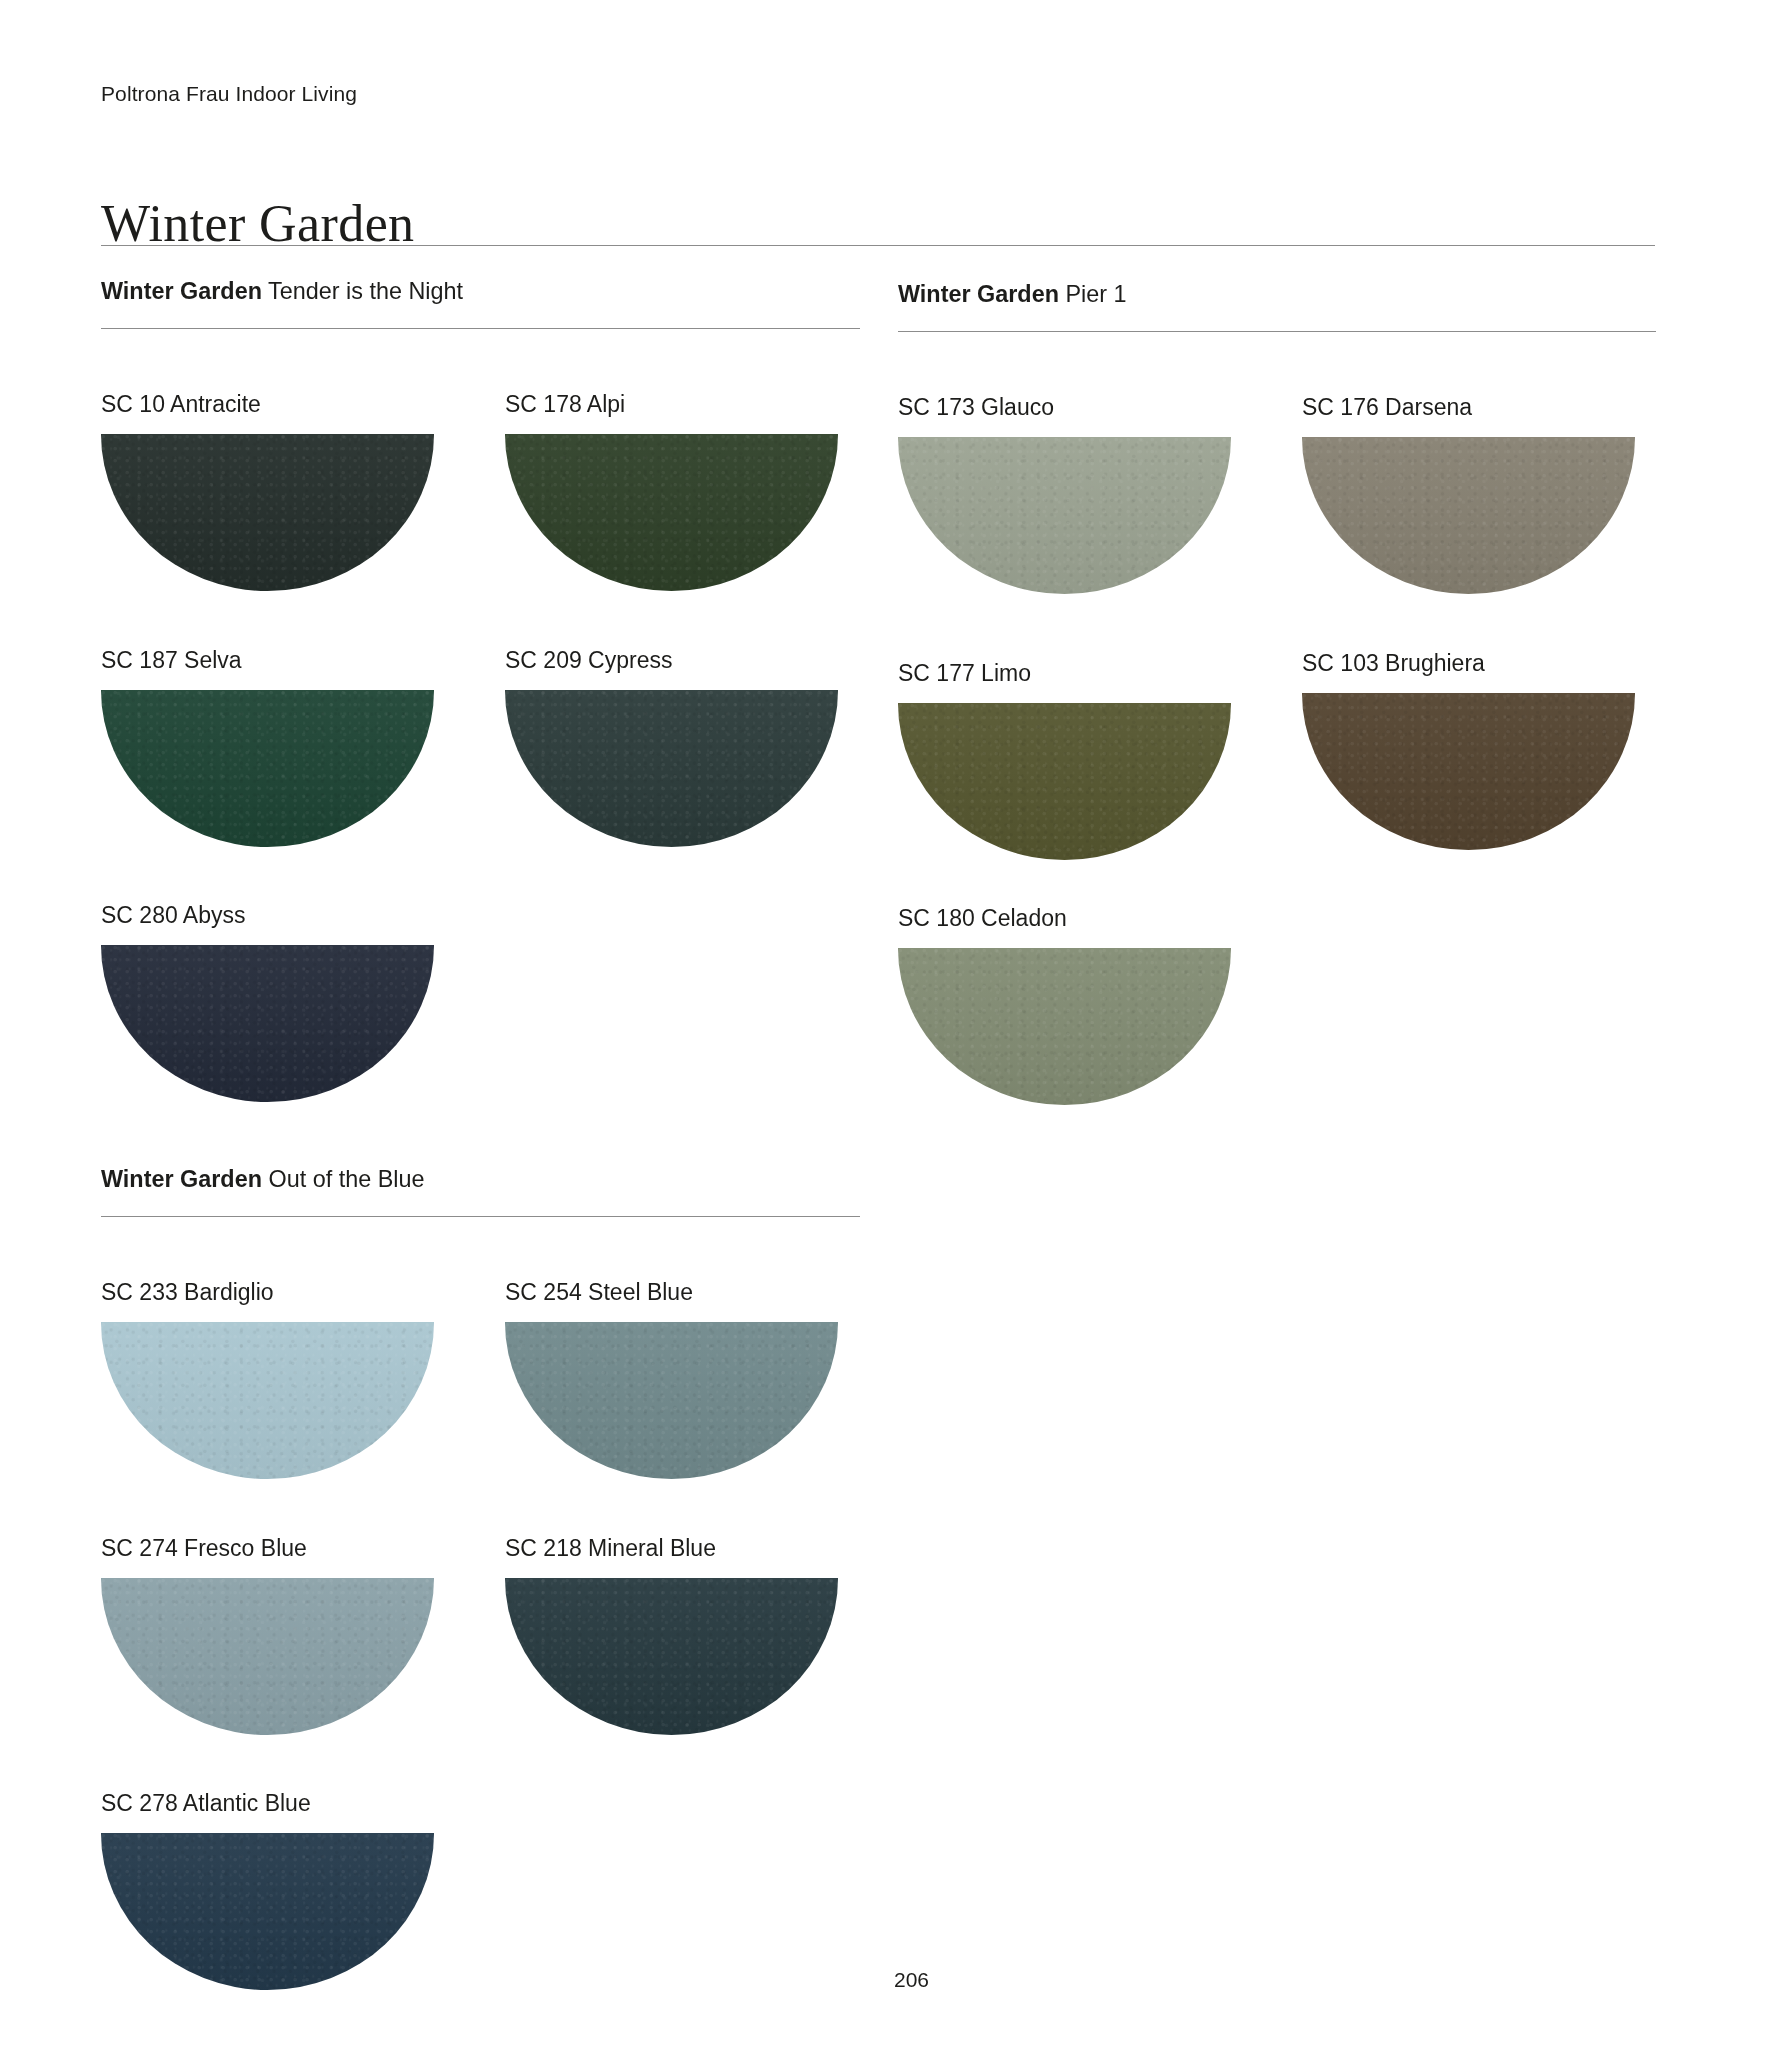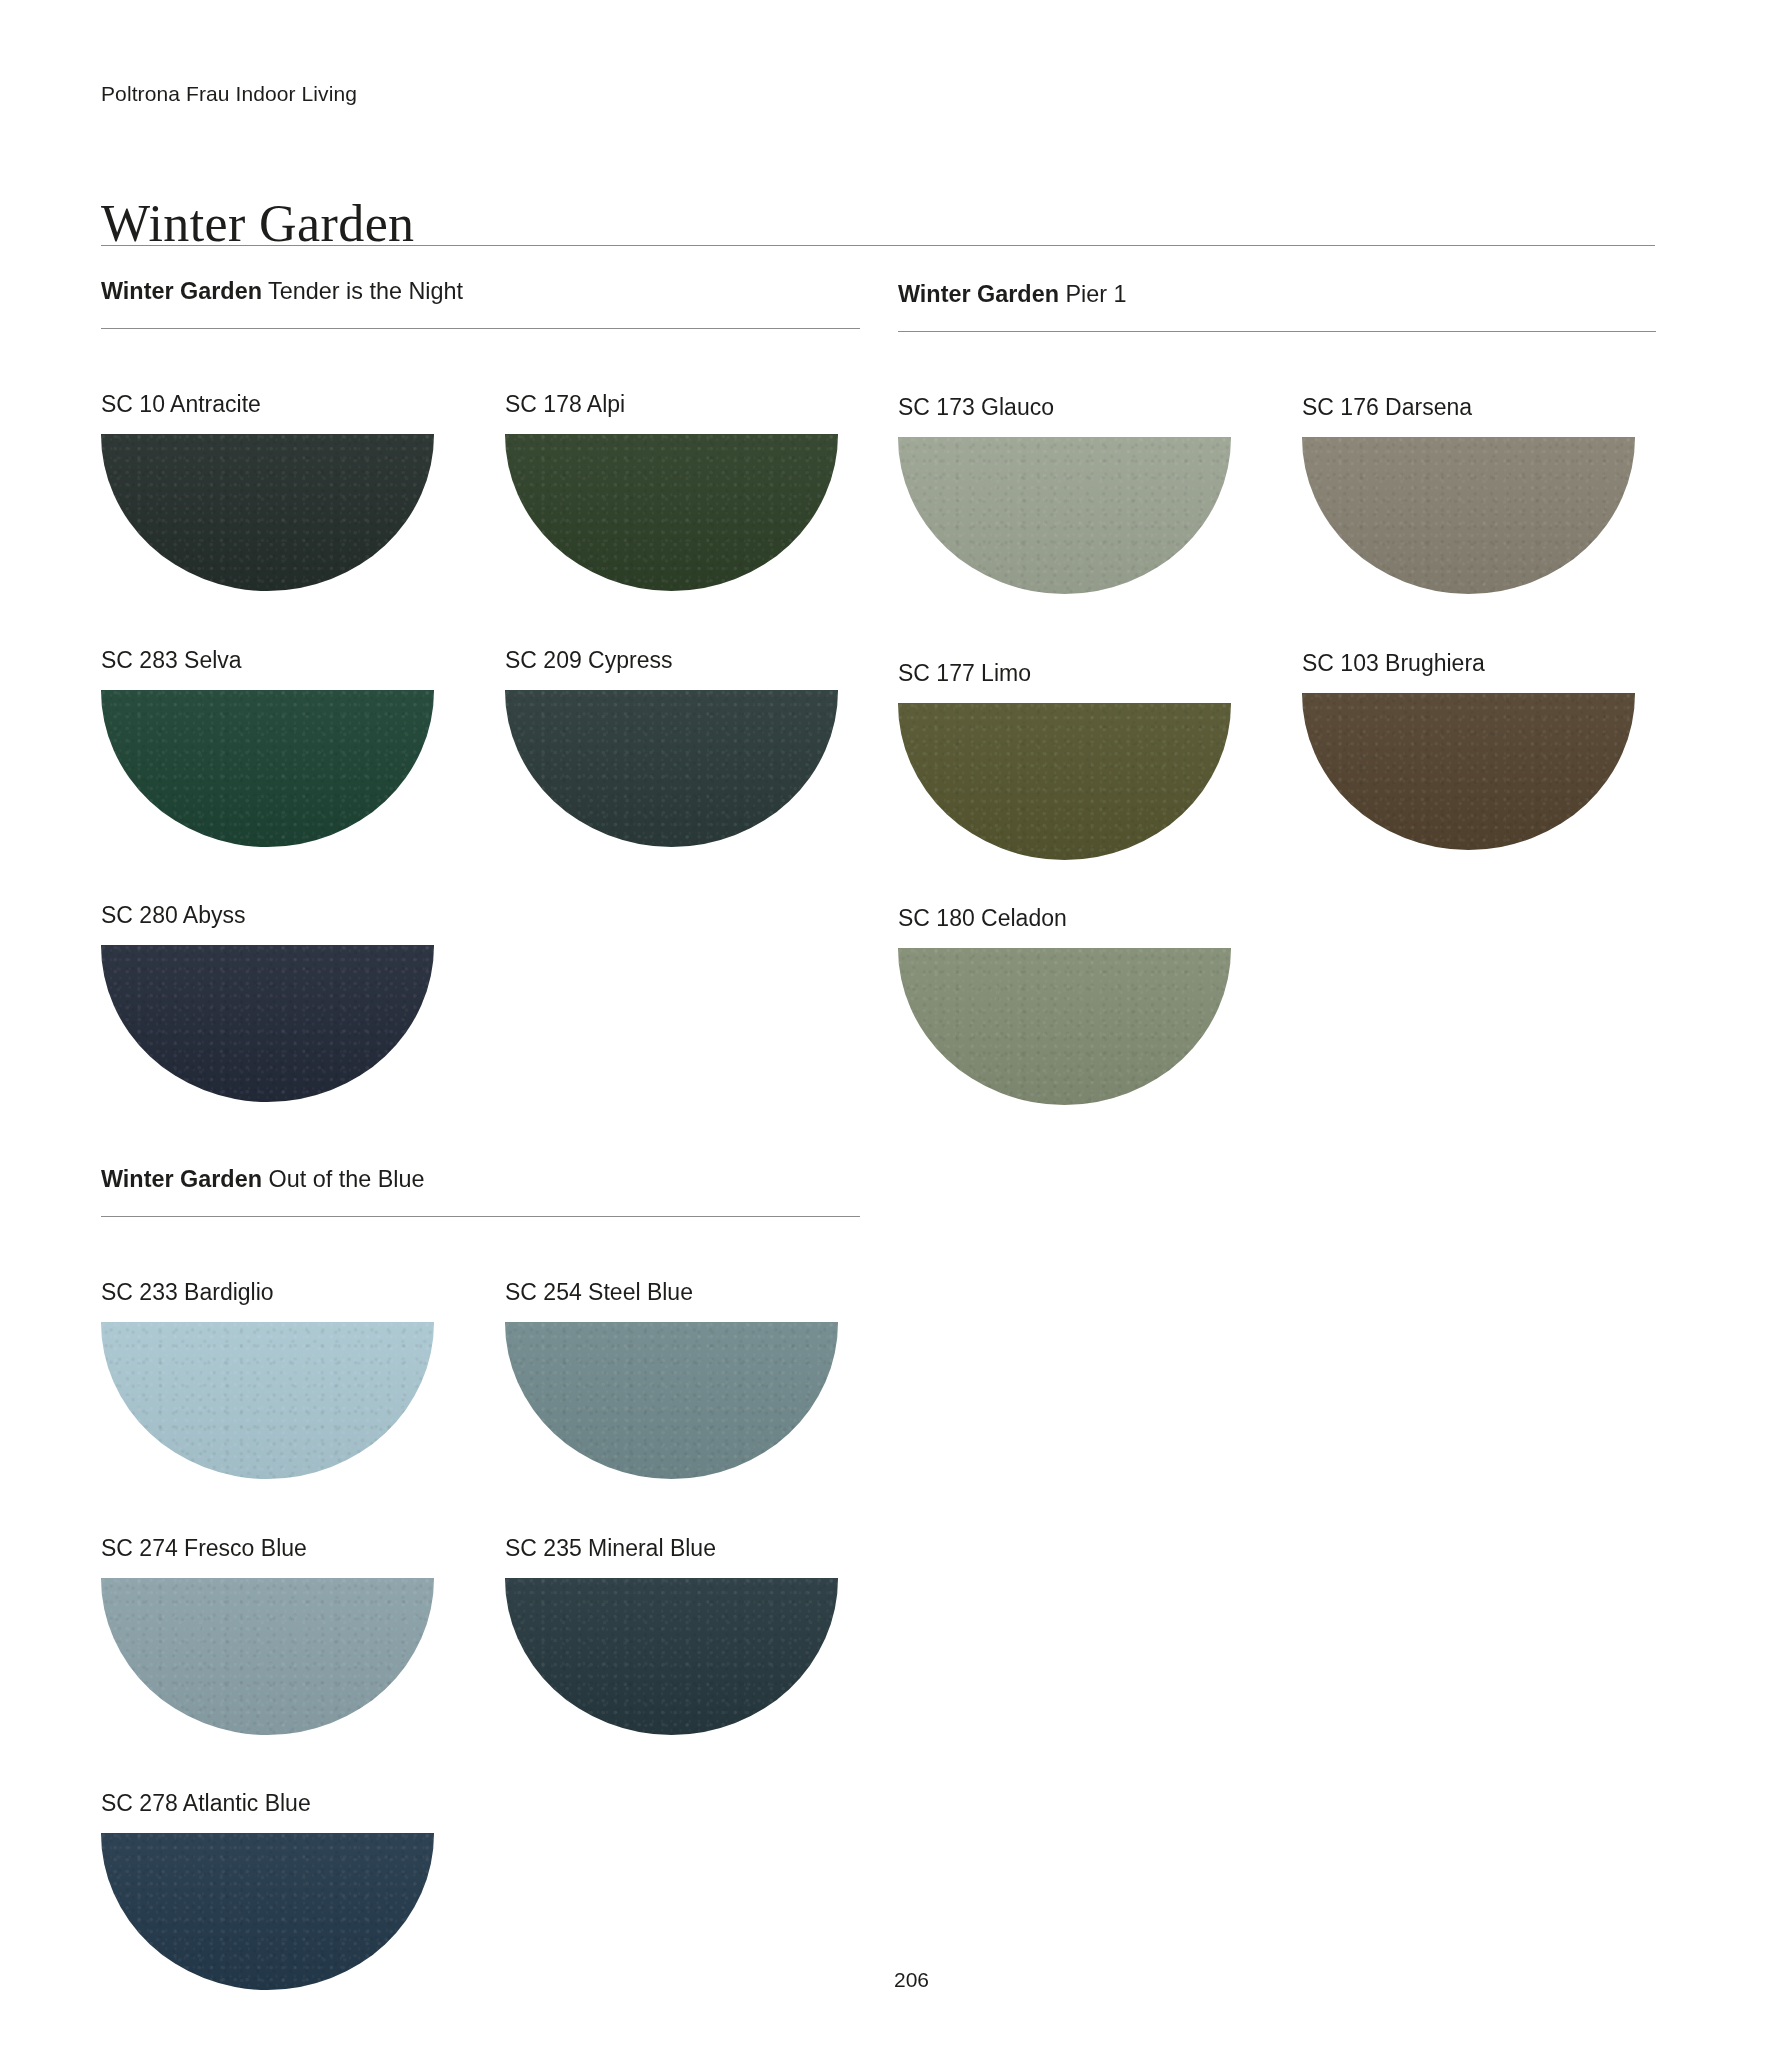--- a/index.html
+++ b/index.html
@@ -153,21 +153,21 @@
         <div class="swatch-grid" style="height: 766px;">
           <div class="swatch-cell" style="left: 0px; top: 62px;">
             <div class="swatch-label">SC 10 Antracite</div>
             <div class="swatch-chip" title="SC 10 Antracite" style="background: rgb(36, 46, 43);"></div>
           </div>
           <div class="swatch-cell" style="left: 404px; top: 62px;">
             <div class="swatch-label">SC 178 Alpi</div>
             <div class="swatch-chip" title="SC 178 Alpi" style="background: rgb(46, 64, 40);"></div>
           </div>
           <div class="swatch-cell" style="left: 0px; top: 318px;">
-            <div class="swatch-label">SC 283 Selva</div>
+            <div class="swatch-label">SC 187 Selva</div>
             <div class="swatch-chip" title="SC 187 Selva" style="background: rgb(29, 68, 52);"></div>
           </div>
           <div class="swatch-cell" style="left: 404px; top: 318px;">
             <div class="swatch-label">SC 209 Cypress</div>
             <div class="swatch-chip" title="SC 209 Cypress" style="background: rgb(43, 59, 58);"></div>
           </div>
           <div class="swatch-cell" style="left: 0px; top: 573px;">
             <div class="swatch-label">SC 280 Abyss</div>
             <div class="swatch-chip" title="SC 280 Abyss" style="background: rgb(35, 42, 57);"></div>
           </div>
@@ -209,21 +209,21 @@
           </div>
           <div class="swatch-cell" style="left: 404px; top: 62px;">
             <div class="swatch-label">SC 254 Steel Blue</div>
             <div class="swatch-chip" title="SC 254 Steel Blue" style="background: rgb(112, 137, 140);"></div>
           </div>
           <div class="swatch-cell" style="left: 0px; top: 318px;">
             <div class="swatch-label">SC 274 Fresco Blue</div>
             <div class="swatch-chip" title="SC 274 Fresco Blue" style="background: rgb(138, 161, 168);"></div>
           </div>
           <div class="swatch-cell" style="left: 404px; top: 318px;">
-            <div class="swatch-label">SC 235 Mineral Blue</div>
+            <div class="swatch-label">SC 218 Mineral Blue</div>
             <div class="swatch-chip" title="SC 276 Mineral Blue" style="background: rgb(38, 57, 63);"></div>
           </div>
           <div class="swatch-cell" style="left: 0px; top: 573px;">
             <div class="swatch-label">SC 278 Atlantic Blue</div>
             <div class="swatch-chip" title="SC 278 Atlantic Blue" style="background: rgb(35, 57, 75);"></div>
           </div>
         </div>
       </div>
     </div>
 

